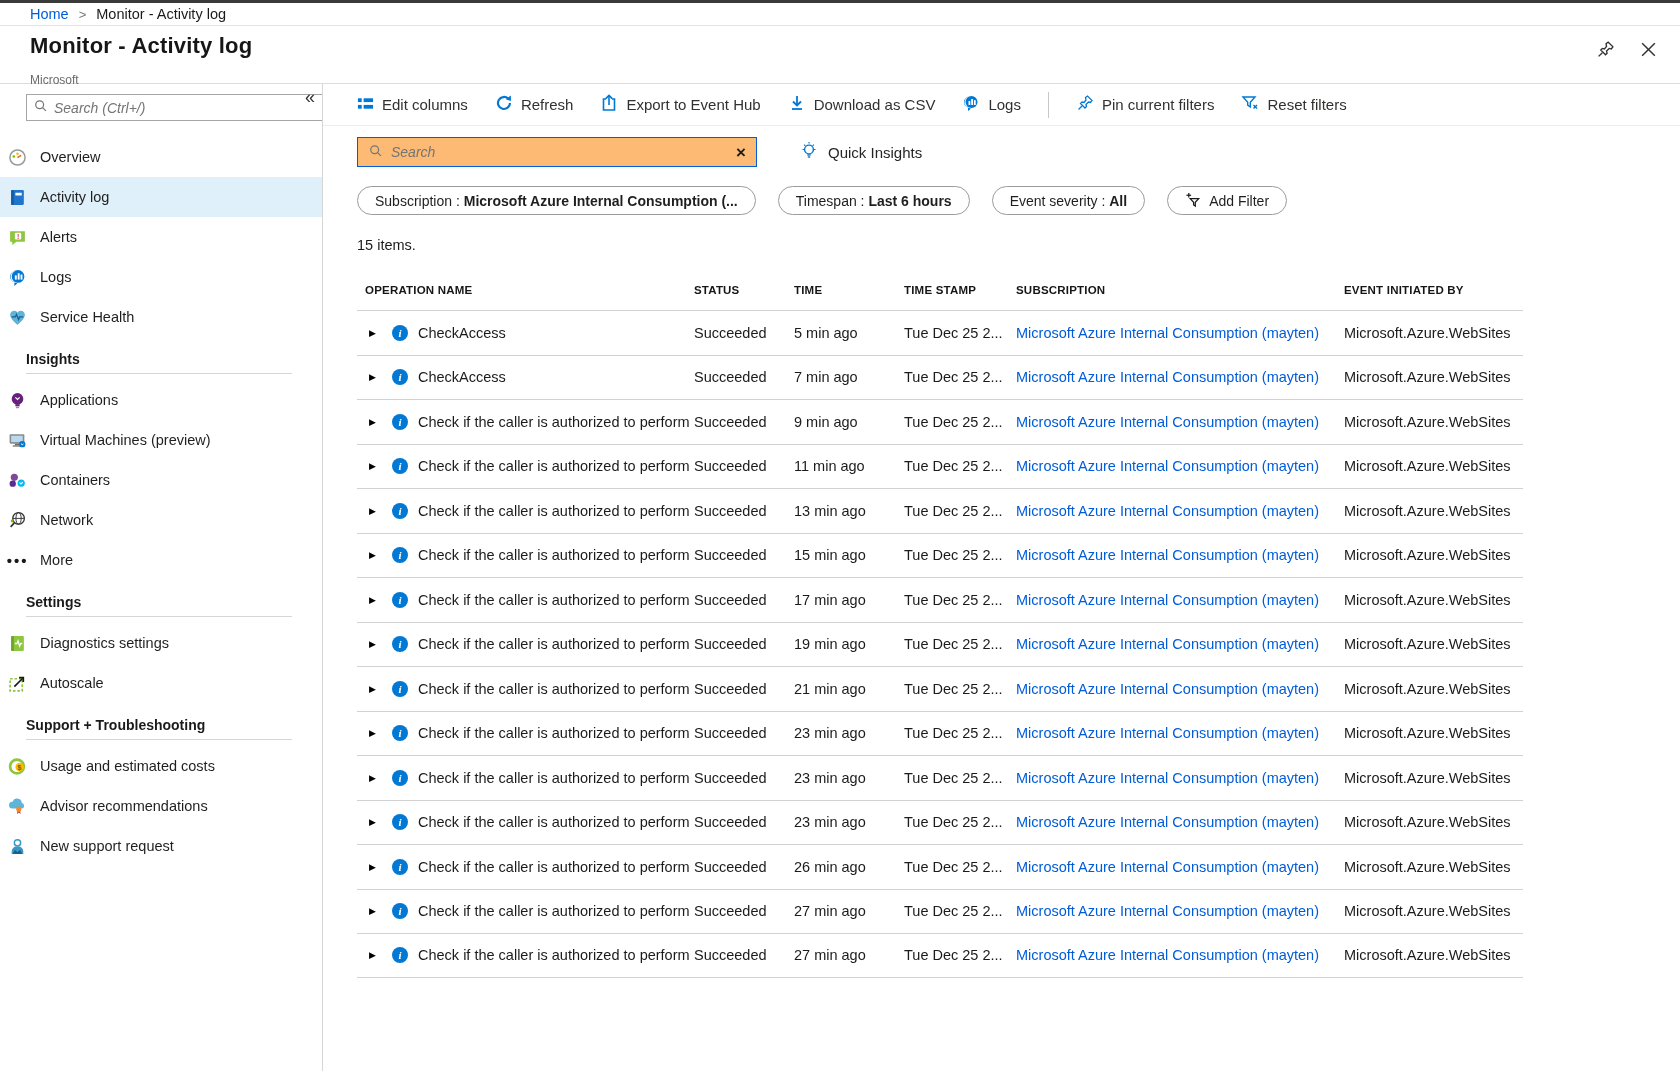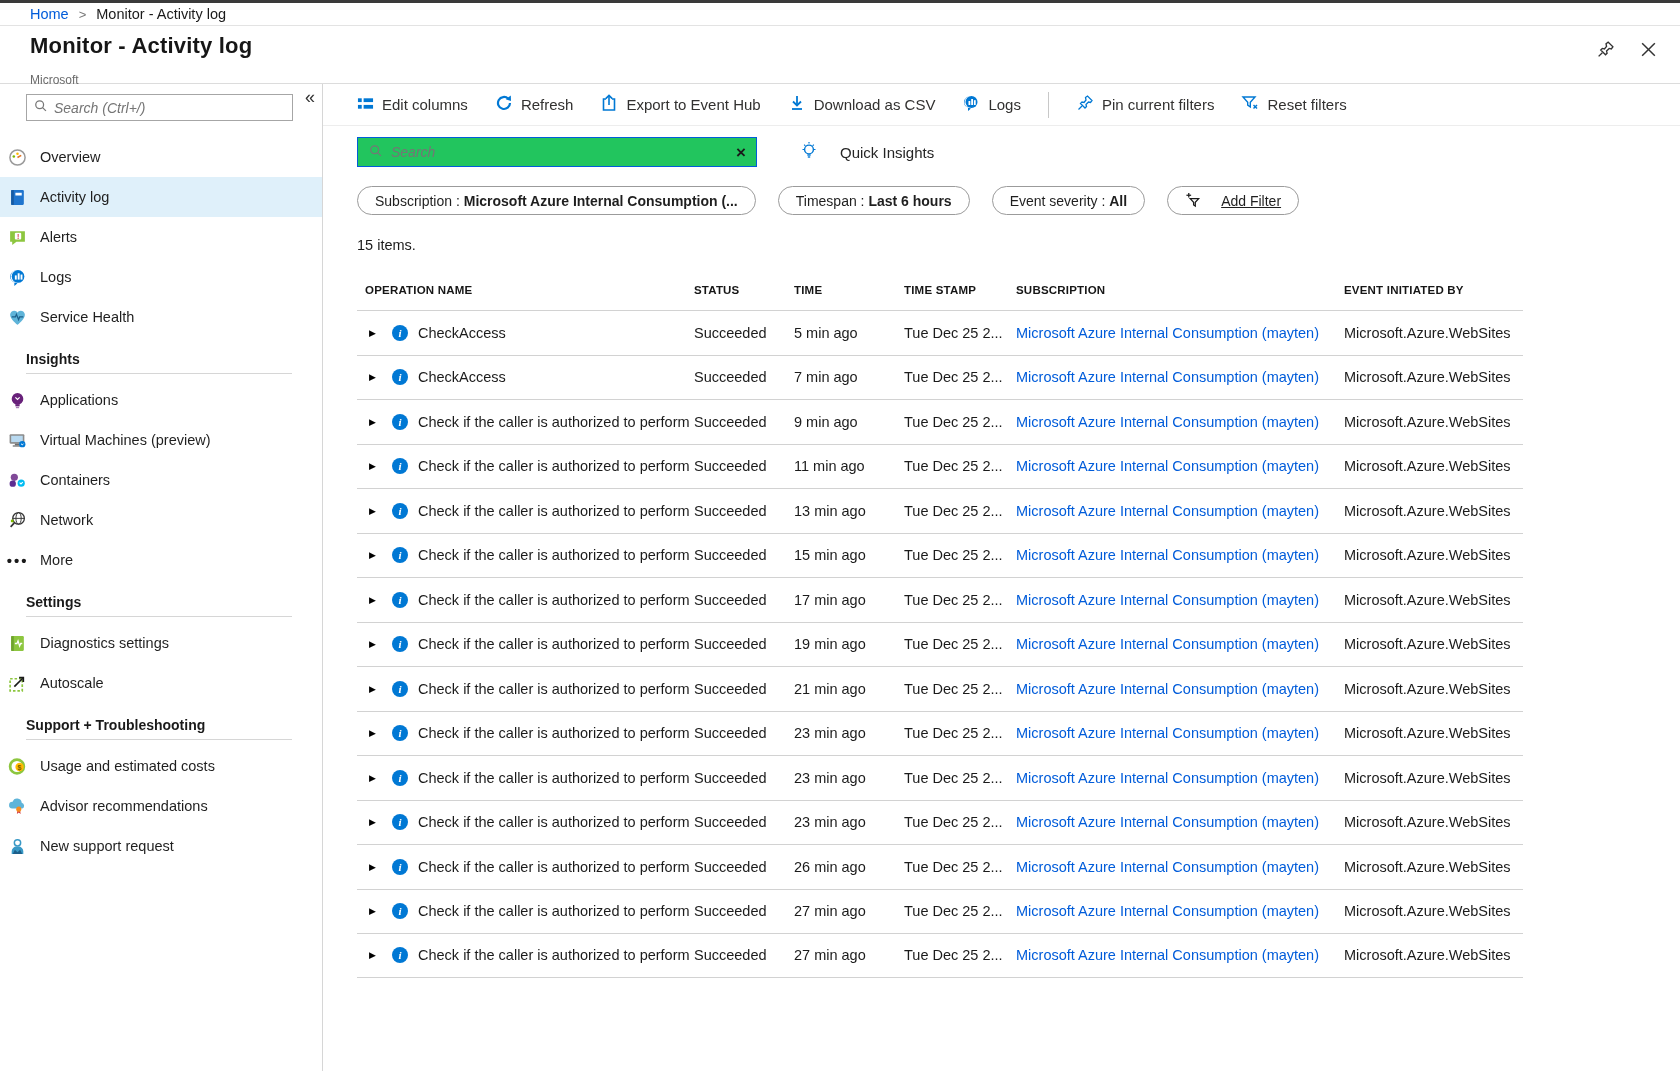--- a/index.html
+++ b/index.html
@@ -22,21 +22,21 @@
   .blade-actions svg { display:block; }
 
   
   .body-wrap { display:flex; height:987px; }
   .sidebar { width:323px; min-width:323px; border-right:1px solid #d6d6d6; position:relative;
     padding-top:10px; overflow:hidden; }
   .main { flex:1; overflow:hidden; }
 
   
   .collapse-btn { position:absolute; top:3px; right:7px; font-size:18px; color:#333; cursor:pointer; }
-  .side-search { margin:0 0 16px 26px; width:267px; height:27px; border:1px solid #a6a6a6;
+  .side-search { margin:0 0 16px 26px; width:297px; height:27px; border:1px solid #a6a6a6;
     display:flex; align-items:center; padding:0 6px; background:#fff; }
   .side-search input { border:none; outline:none; width:100%; font-size:14px; font-style:italic;
     color:#444; font-family:"Liberation Sans",sans-serif; margin-left:6px; background:transparent; }
   .side-item { height:40px; display:flex; align-items:center; padding-left:8px; gap:13px;
     font-size:14.5px; color:#1f1f1f; cursor:pointer; }
   .side-item.selected { background:#dff0fa; }
   .side-item .ic { width:19px; height:19px; display:flex; align-items:center; justify-content:center; }
   .side-section-title { margin:14px 0 6px 26px; font-size:14px; font-weight:bold; color:#1a1a1a; }
   .side-divider { border:none; border-top:1px solid #d6d6d6; margin:0 30px 6px 26px; }
   .more-dots { font-size:15px; letter-spacing:2px; color:#1a1a1a; font-weight:bold; }
@@ -44,32 +44,32 @@
   
   .toolbar { height:42px; display:flex; align-items:center; gap:27px; padding-left:34px;
     border-bottom:1px solid #ededed; }
   .tb-btn { display:flex; align-items:center; gap:8px; font-size:15px; color:#323130; cursor:pointer; white-space:nowrap; }
   .tb-divider { width:1px; height:26px; background:#c8c8c8; }
 
   
   .content { padding-left:34px; }
   .search-row { margin-top:11px; display:flex; align-items:center; }
   .main-search { width:400px; height:30px; border:1px solid #015cda; display:flex; align-items:center;
-    padding:0 10px; background:#22c55e; }
+    padding:0 10px; background:#fdba74; }
   .main-search input { border:none; outline:none; flex:1; font-size:14px; font-style:italic; color:#444;
     font-family:"Liberation Sans",sans-serif; margin-left:8px; background:transparent; }
   .clear-x { font-size:17px; font-weight:bold; color:#1a1a1a; cursor:pointer; line-height:1; }
-  .quick-insights { display:flex; align-items:center; gap:21px; margin-left:42px; font-size:15px; color:#252525; cursor:pointer; }
+  .quick-insights { display:flex; align-items:center; gap:9px; margin-left:42px; font-size:15px; color:#252525; cursor:pointer; }
 
   .pills-row { margin-top:19px; display:flex; gap:22px; }
   .pill { height:29px; border:1px solid #9b9b9b; border-radius:15px; display:flex; align-items:center;
     padding:0 17px; font-size:14px; color:#1f1f1f; background:#fff; cursor:pointer; white-space:nowrap; }
   .pill b { font-weight:bold; }
   .pill .sep { white-space:pre; }
-  .pill.add { gap:19px;text-decoration:underline; }
+  .pill.add { gap:7px; }
 
   .items-count { margin-top:22px; font-size:14.5px; color:#1b1b1b; }
 
   
   .grid { margin-top:16px; width:1166px; }
   .ghead { display:flex; height:41px; align-items:center; }
   .ghead .h { font-size:11.5px; font-weight:bold; color:#161616; letter-spacing:.2px; }
   .trow { display:flex; height:44.5px; align-items:center; border-top:1px solid #d2d2d2; }
   .trow:last-child { border-bottom:1px solid #d2d2d2; }
   .c { font-size:14.5px; color:#1b1b1b; overflow:hidden; white-space:nowrap; }

